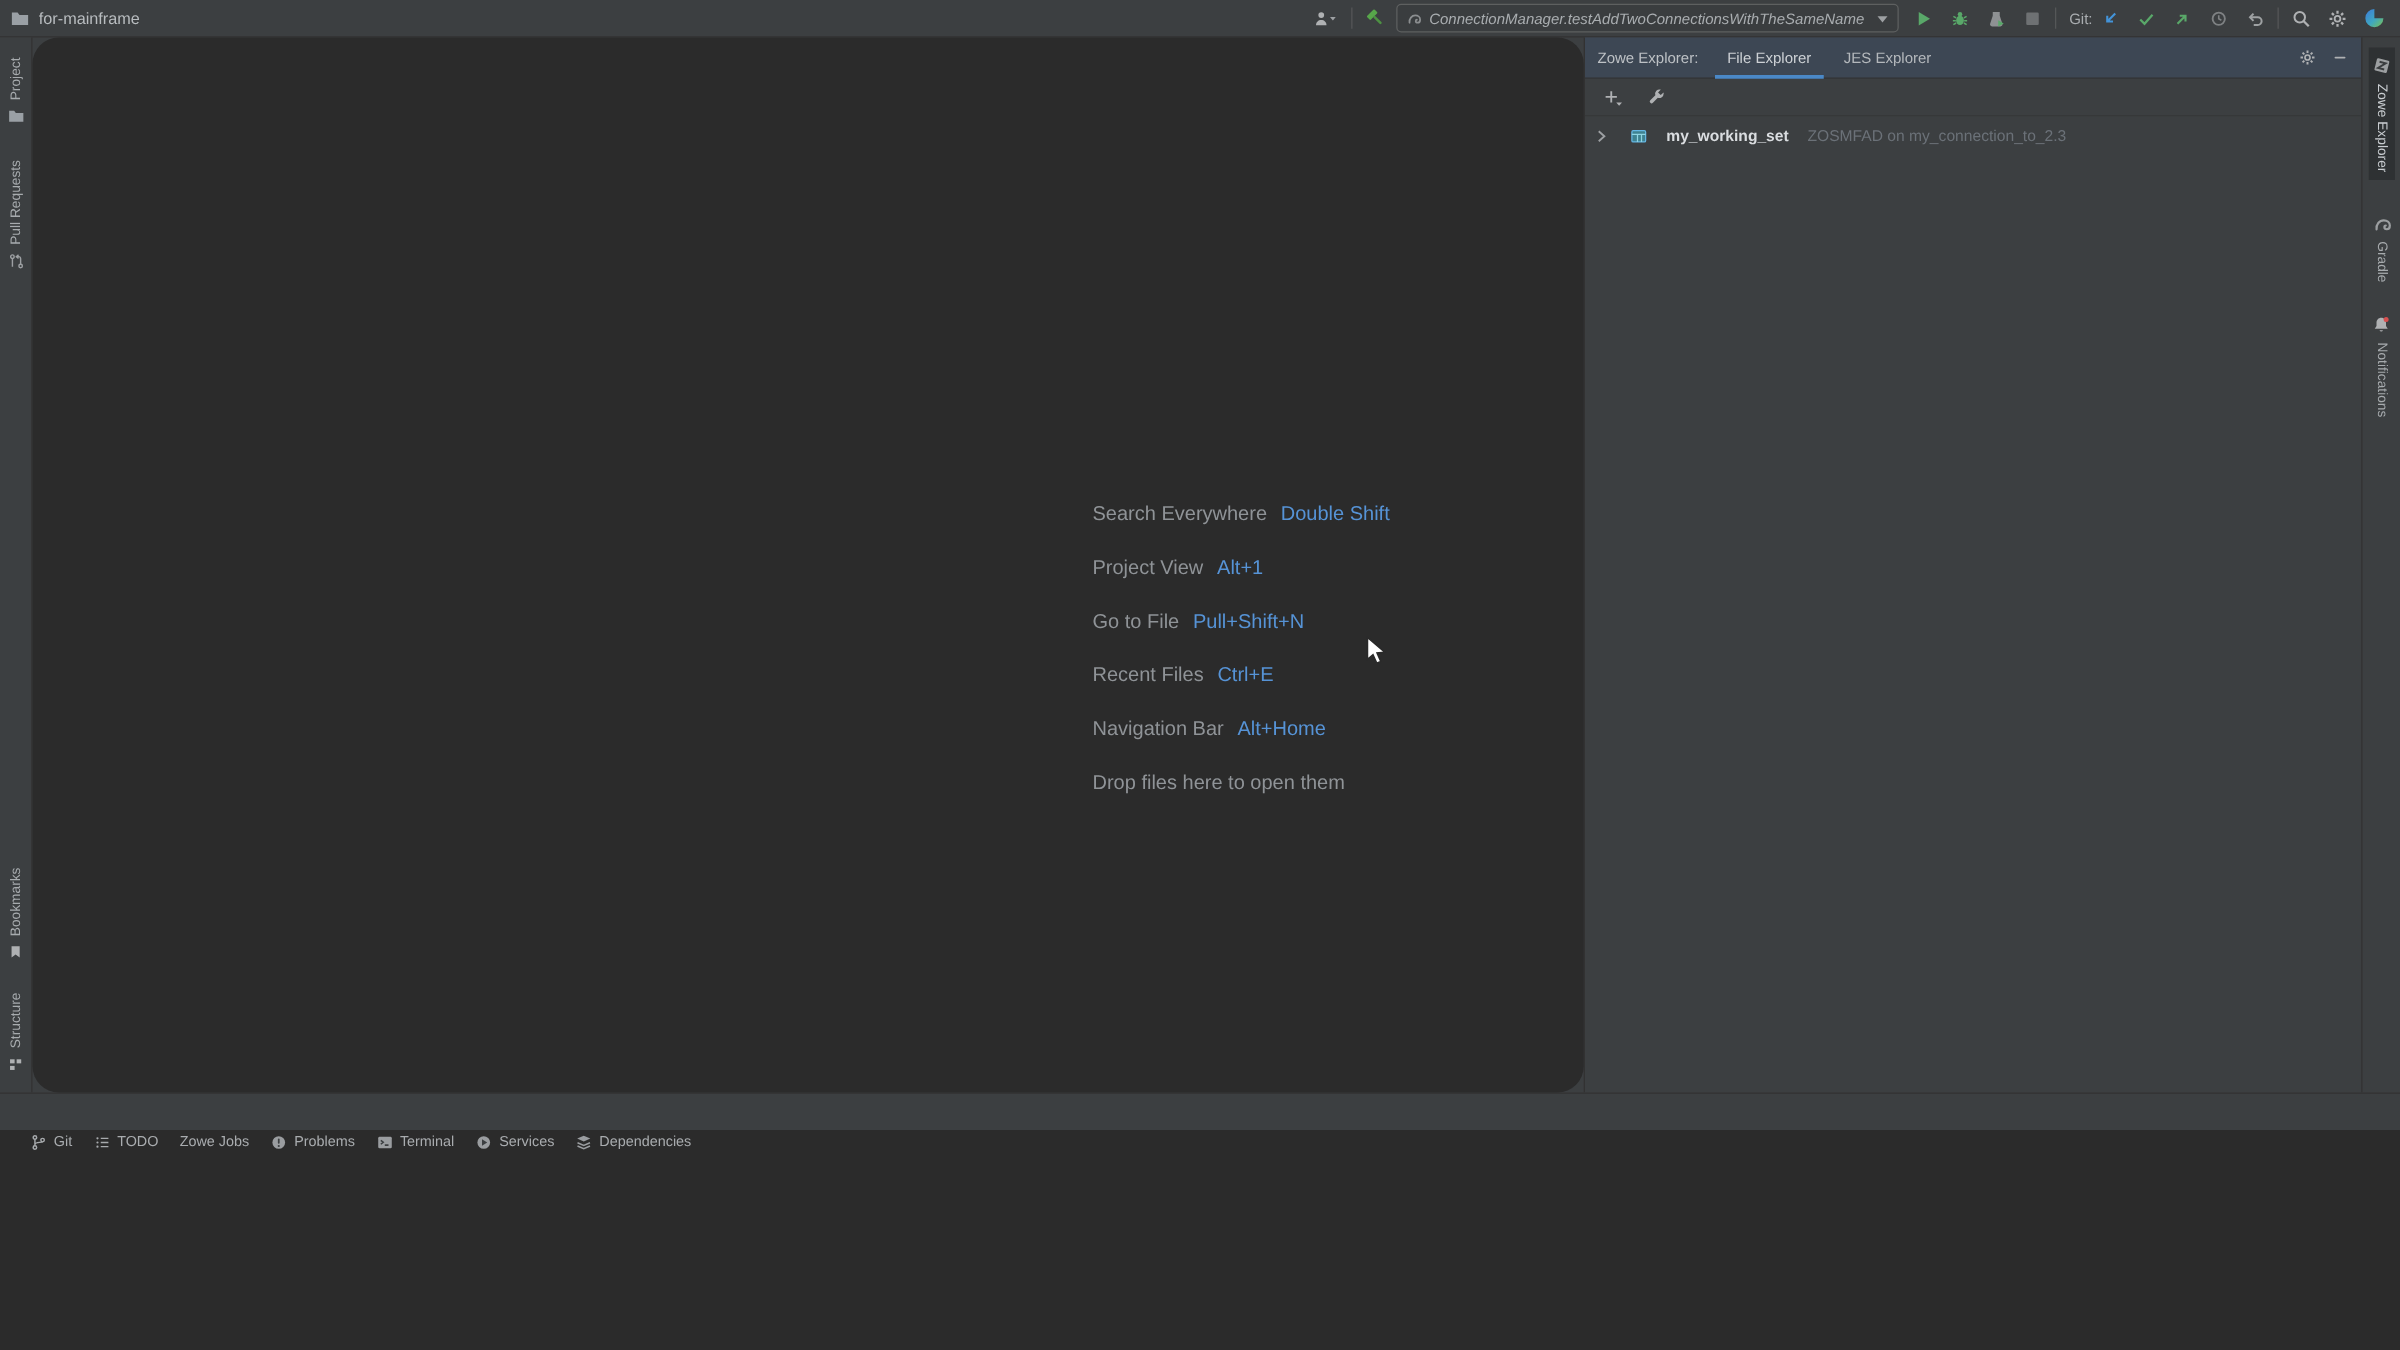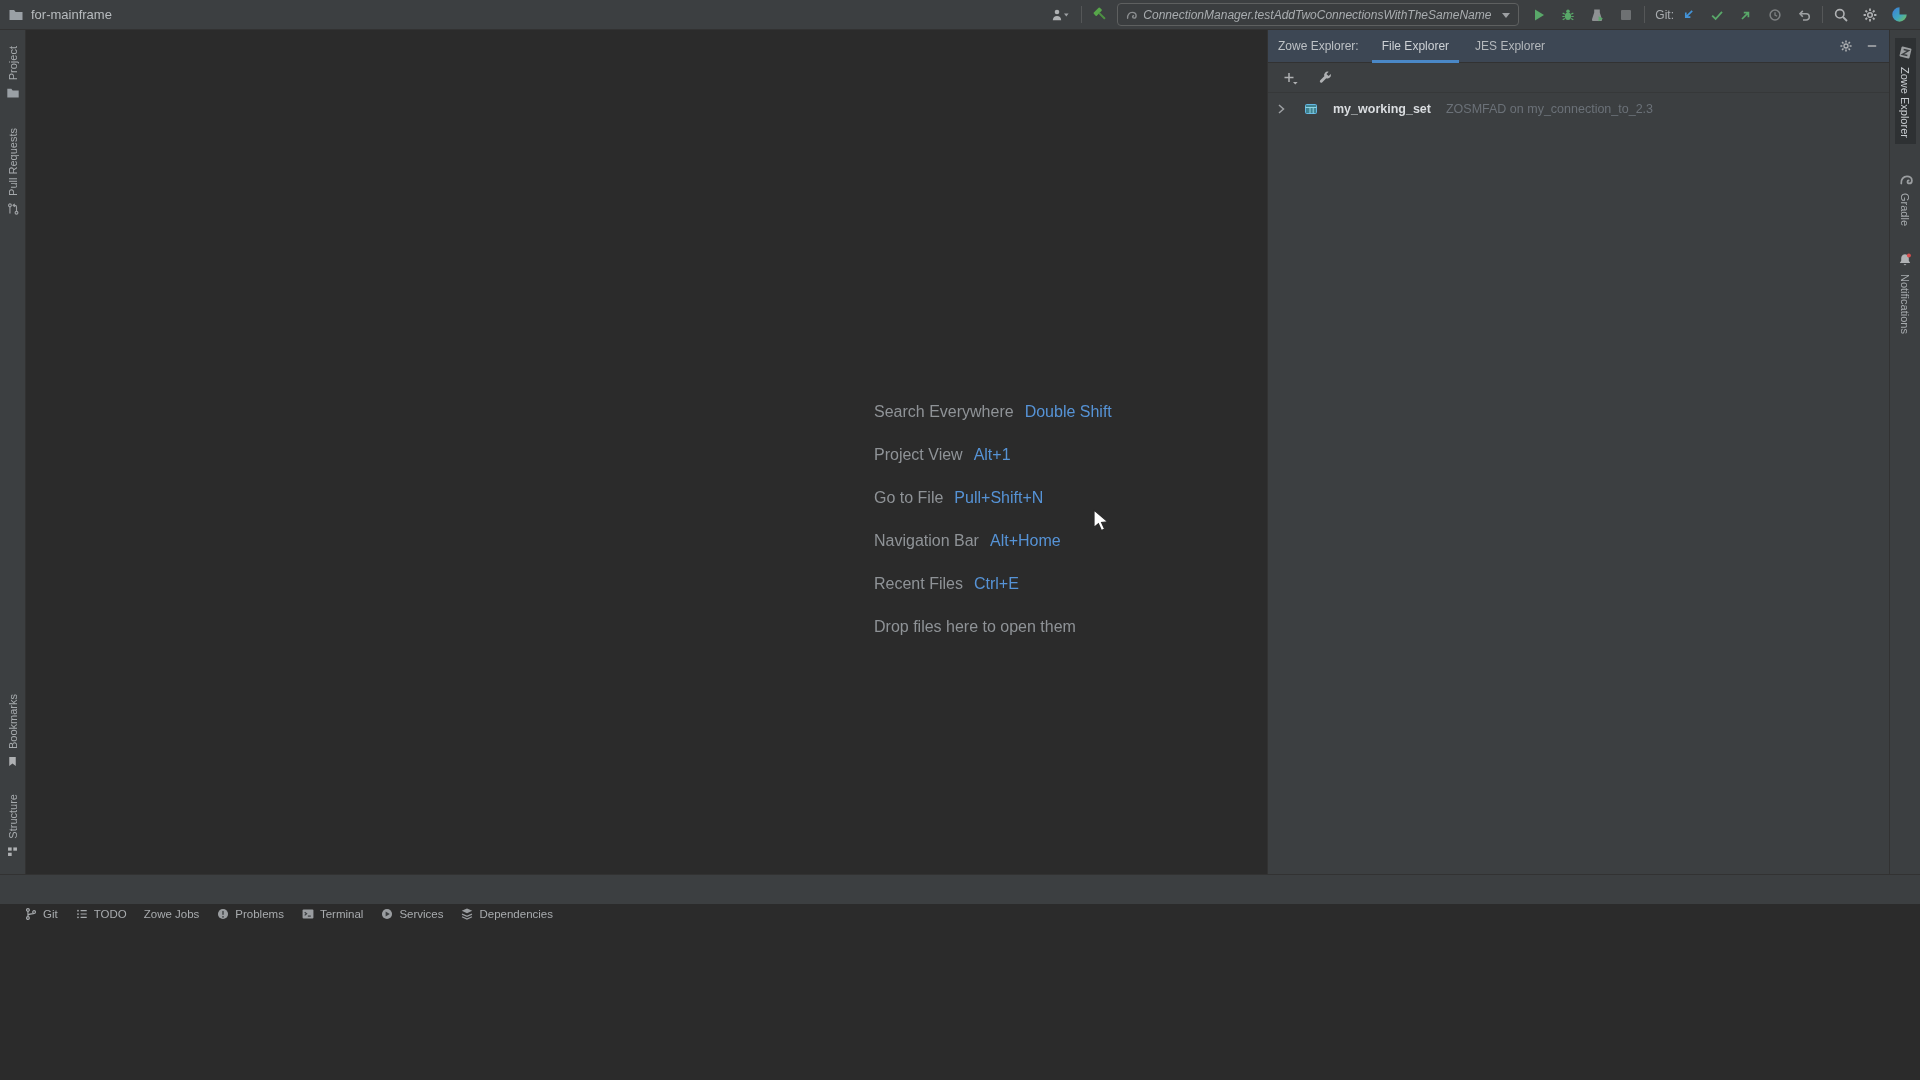--- a/index.html
+++ b/index.html
@@ -34,21 +34,21 @@
   .stripe-btn { background:none; border:none; display:flex; flex-direction:column;
                 align-items:center; gap:6px; padding:6px 2px; cursor:default; }
   .stripe-btn.active { background:#2e3133; border-radius:0; }
   .vlabel-up { writing-mode:vertical-rl; transform:rotate(180deg); font-size:11px;
                color:#a7abae; white-space:nowrap; }
   .vlabel-down { writing-mode:vertical-rl; font-size:11px; color:#a7abae; white-space:nowrap; }
   .stripe-btn.active .vlabel-down { color:#c9cdd1; }
   .mt22 { margin-top:22px; } .mt14 { margin-top:14px; } .mt16 { margin-top:16px; }
 
   
-  .editor { flex:1; position:relative; background:#2b2b2b; }
+  .editor { flex:1; position:relative; background:#2b2b2b;border-radius:21px; }
   .shortcuts { position:absolute; left:848px; top:360px; }
   .sc-row { height:43px; display:flex; align-items:center; gap:11px; }
   .sc-label { color:#8f9397; font-size:16px; }
   .sc-keys  { color:#5693d6; font-size:16px; }
   .cursor { position:absolute; left:1066px; top:479px; }
 
   
   .panel { width:622px; flex:0 0 622px; display:flex; flex-direction:column;
            background:#3c3f41; border-left:1px solid #323232; }
   .panel-header { height:33px; flex:0 0 33px; display:flex; align-items:center;
@@ -261,26 +261,26 @@
         </div>
         <div class="sc-row">
           <span class="sc-label">Project View</span>
           <span class="sc-keys">Alt+1</span>
         </div>
         <div class="sc-row">
           <span class="sc-label">Go to File</span>
           <span class="sc-keys">Pull+Shift+N</span>
         </div>
         <div class="sc-row">
+          <span class="sc-label">Recent Files</span>
+          <span class="sc-keys">Ctrl+E</span>
+        </div>
+        <div class="sc-row">
           <span class="sc-label">Navigation Bar</span>
           <span class="sc-keys">Alt+Home</span>
-        </div>
-        <div class="sc-row">
-          <span class="sc-label">Recent Files</span>
-          <span class="sc-keys">Ctrl+E</span>
         </div>
         <div class="sc-row">
           <span class="sc-label">Drop files here to open them</span>
         </div>
       </div>
       <span class="cursor">
         <svg width="20" height="26" viewBox="0 0 20 26">
           <path d="M2 1l0 17.5 4.4-3.8 3 6.8 3.2-1.4-3-6.7 6.2-.6z" fill="#fff" stroke="#2a2a2a" stroke-width="1.2"></path>
         </svg>
       </span>

